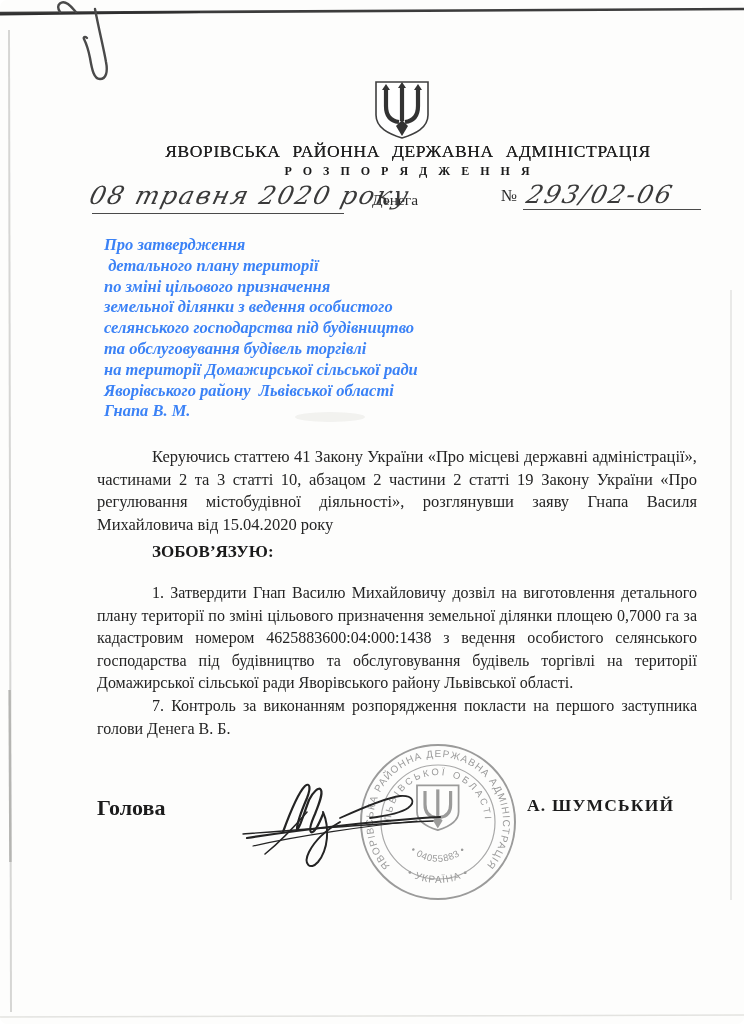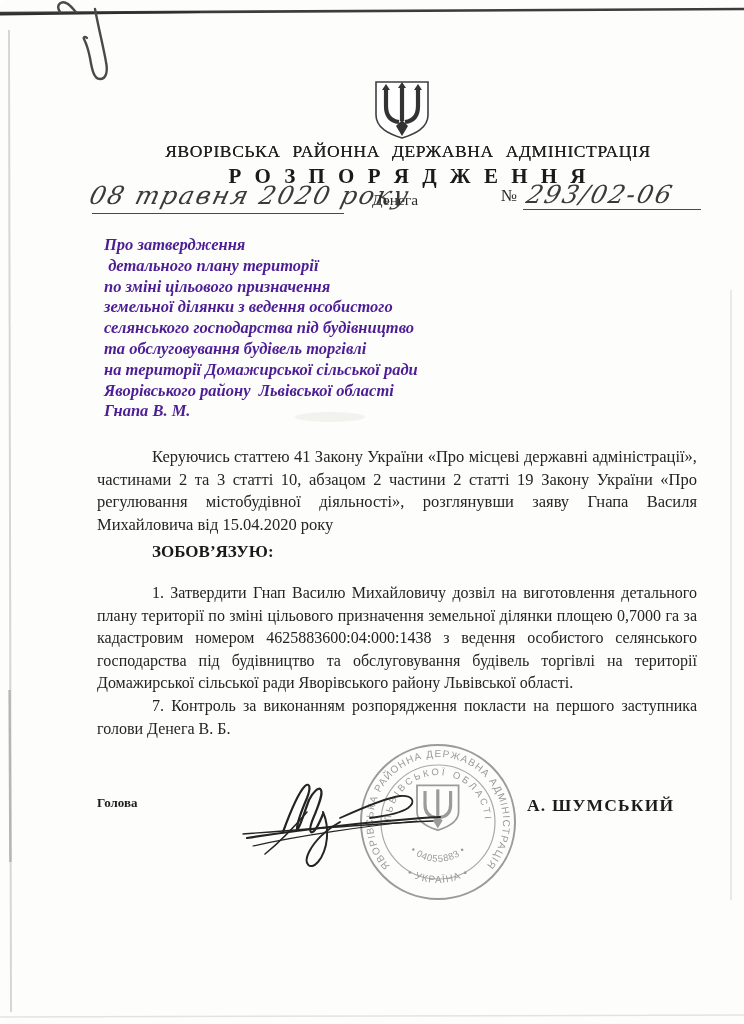--- a/index.html
+++ b/index.html
@@ -11,47 +11,47 @@
   }
   .abs{position:absolute;}
   
   .org-name{
     top:141px;left:92px;width:632px;text-align:center;
     font-size:17.5px;letter-spacing:.6px;word-spacing:7px;color:#1f1f1f;
     text-shadow:0 0 .4px #1f1f1f;
   }
   .doc-type{
     top:164px;left:92px;width:632px;text-align:center;
-    font-weight:bold;font-size:21px;letter-spacing:2px;word-spacing:4px;color:#1a1a1a;
+    font-weight:bold;font-size:12px;letter-spacing:2px;word-spacing:4px;color:#1a1a1a;
   }
   
   .hw{
     font-family:"DejaVu Serif",serif;font-style:italic;color:#3a3a3a;
     transform:skewX(-14deg);letter-spacing:2px;white-space:nowrap;
   }
   .hw-date{top:181px;left:90px;font-size:25px;}
   .hw-number{top:180px;left:527px;font-size:25px;}
   .rule{border-top:1.6px solid #4a4a4a;height:0;}
   .rule-date{top:213px;left:92px;width:252px;}
   .rule-number{top:209px;left:523px;width:178px;}
   .city{top:191px;left:372px;font-size:15.5px;color:#2b2b2b;}
   .no-sign{top:186px;left:501px;font-size:17px;color:#2b2b2b;}
   
   .subject{top:235px;left:104px;font-weight:bold;font-style:italic;
-    font-size:16.5px;line-height:20.8px;color:#4c1d95;}
+    font-size:16.5px;line-height:20.8px;color:#3b82f6;}
   .subject div{white-space:pre;}
   
   .preamble{top:446px;left:97px;width:600px;text-align:justify;
     font-size:16.5px;line-height:22.6px;text-indent:55px;color:#242424;}
   .resolution{top:542px;left:152px;font-weight:bold;font-size:17px;color:#1a1a1a;}
   .items{top:582px;left:97px;width:600px;text-align:justify;
     font-size:16px;line-height:22.6px;color:#242424;}
   .items p{margin:0;text-indent:55px;}
   
-  .sig-title{top:795px;left:97px;font-weight:bold;font-size:13px;color:#1c1c1c;}
+  .sig-title{top:795px;left:97px;font-weight:bold;font-size:22px;color:#1c1c1c;}
   .sig-name{top:795px;left:527px;font-weight:bold;font-size:17.5px;letter-spacing:1.2px;color:#1c1c1c;}
   
   .stamp-svg{top:741px;left:357px;}
   .sign-svg{top:750px;left:235px;z-index:5;}
   .emblem-svg{top:78px;left:371px;}
   .artifacts-svg{top:0;left:0;}
   .smudge{top:412px;left:295px;width:70px;height:10px;background:#ededea;border-radius:50%;opacity:.7;}
   .stamp-text{font-family:"Liberation Sans","DejaVu Sans",sans-serif;fill:#8a8a8a;}
 </style>
 </head>

